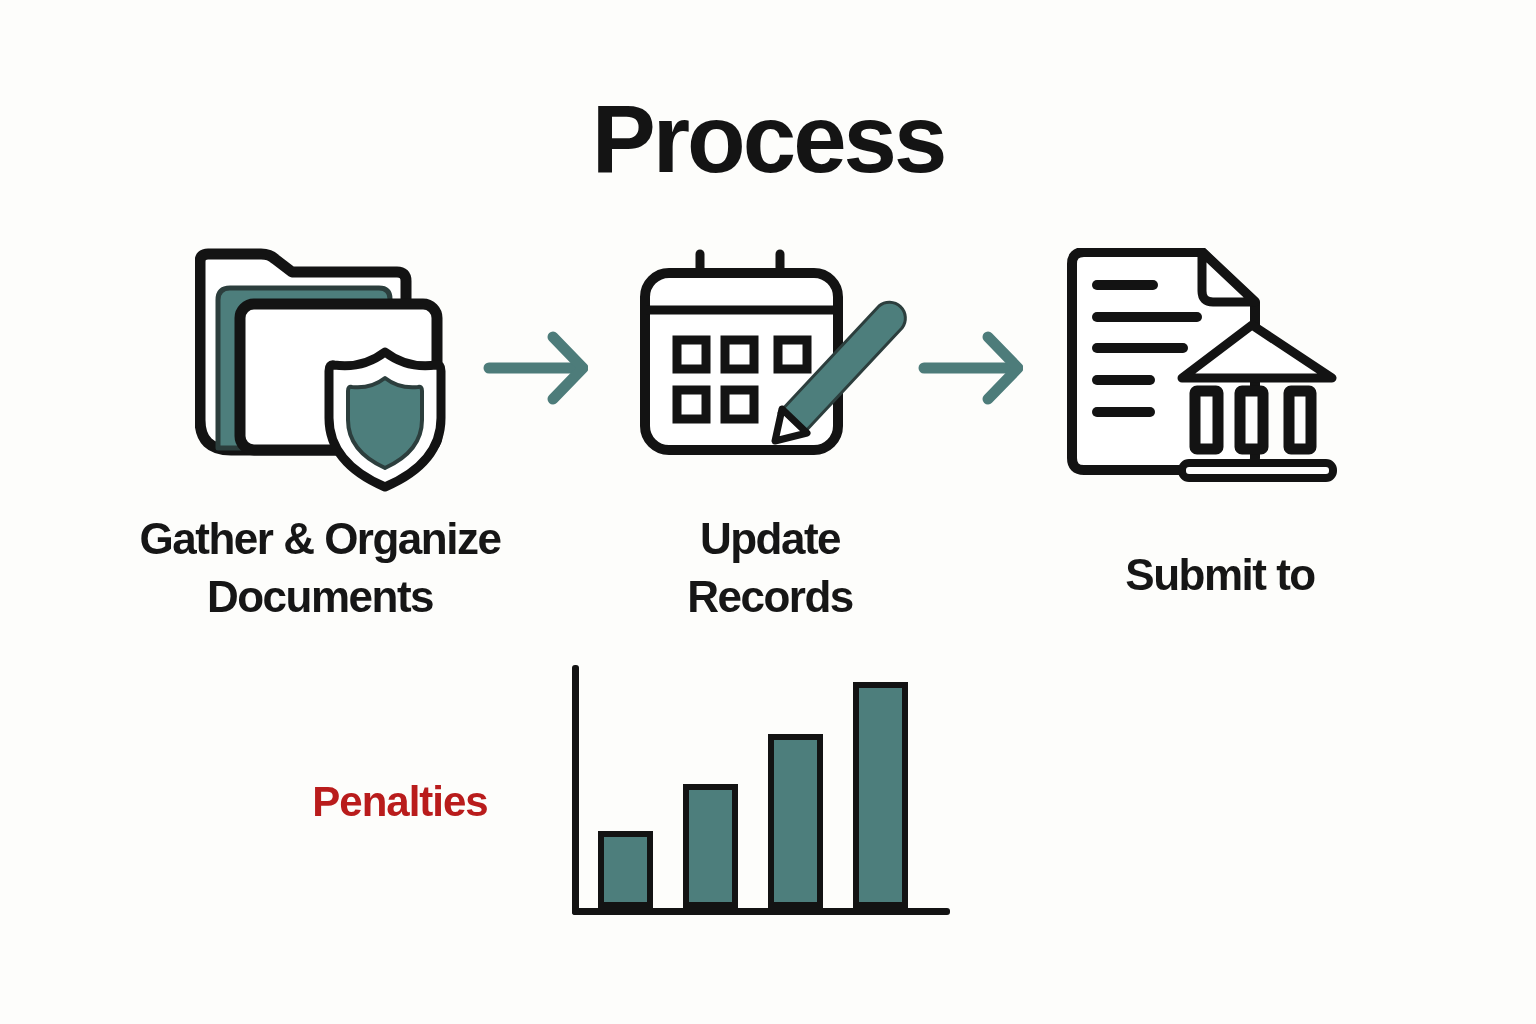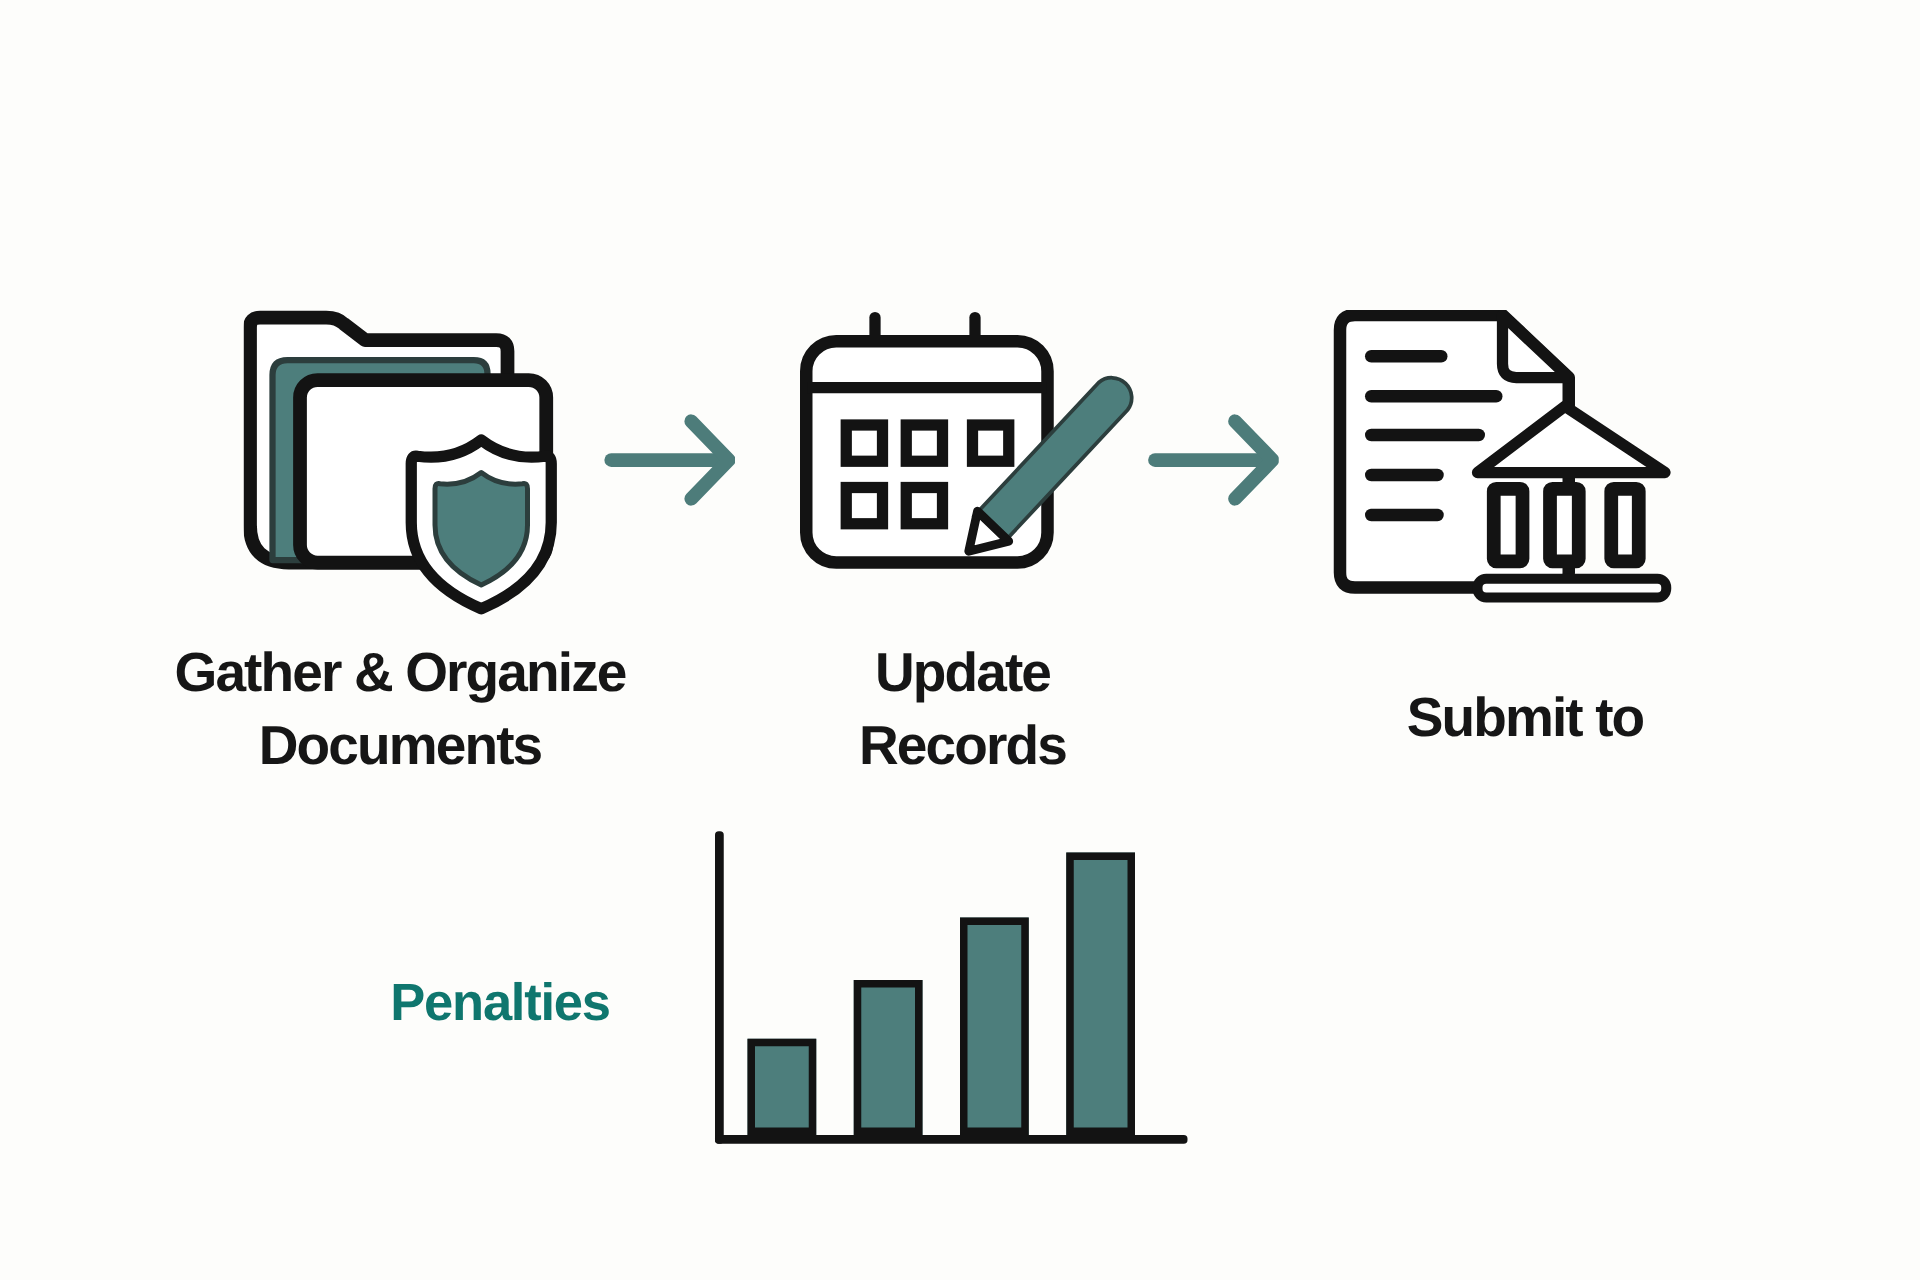--- a/index.html
+++ b/index.html
@@ -37,21 +37,21 @@
   .label-1{left:100px;top:510px;width:440px;}
   .label-2{left:620px;top:510px;width:300px;}
   .label-3{left:1060px;top:510px;width:320px;margin-top:36px;}
   .penalties-label{
     position:absolute;
     left:250px;top:778px;width:300px;
     text-align:center;
     font-size:42px;
     font-weight:bold;
     letter-spacing:-1px;
-    color:#0f766e;
+    color:#b91c1c;
   }
   .chart{
     position:absolute;
     left:572px;top:665px;
     width:382px;height:250px;
   }
   .chart .y-axis{
     position:absolute;left:0;top:0;
     width:7px;height:250px;
     background:#131313;border-radius:3px;
@@ -74,20 +74,21 @@
     background:#4d7e7c;
     border:6px solid #131313;
     box-sizing:border-box;
   }
 </style>
 </head>
 <body>
 
 <div class="canvas">
 
+  <div class="page-title">Process</div>
 
   <svg class="icon-abs" style="left:195px;top:248px;" width="285" height="245" viewBox="0 0 285 245">
 
     <path d="M 5 172 V 14 Q 5 6 13 6 H 66 Q 75 6 80 11 L 97 24 H 202 Q 211 24 211 33 V 191 Q 211 202 200 202 H 36 Q 5 202 5 172 Z" fill="#ffffff" stroke="#131313" stroke-width="11" stroke-linejoin="round"></path>
 
     <path d="M 23 200 V 52 Q 23 40 35 40 H 184 Q 195 40 195 51 V 200 Z" fill="#4d7e7c" stroke="#2c3e3d" stroke-width="5" stroke-linejoin="round"></path>
 
     <rect x="45" y="56" width="197" height="146" rx="14" fill="#ffffff" stroke="#131313" stroke-width="11" stroke-linejoin="round"></rect>
 
     <path d="M 190 104 Q 168 121 139 117 Q 134 116 134 123 V 170 Q 134 215 190 239 Q 246 215 246 170 V 123 Q 246 116 241 117 Q 212 121 190 104 Z" fill="#ffffff" stroke="#131313" stroke-width="9" stroke-linejoin="round"></path>

